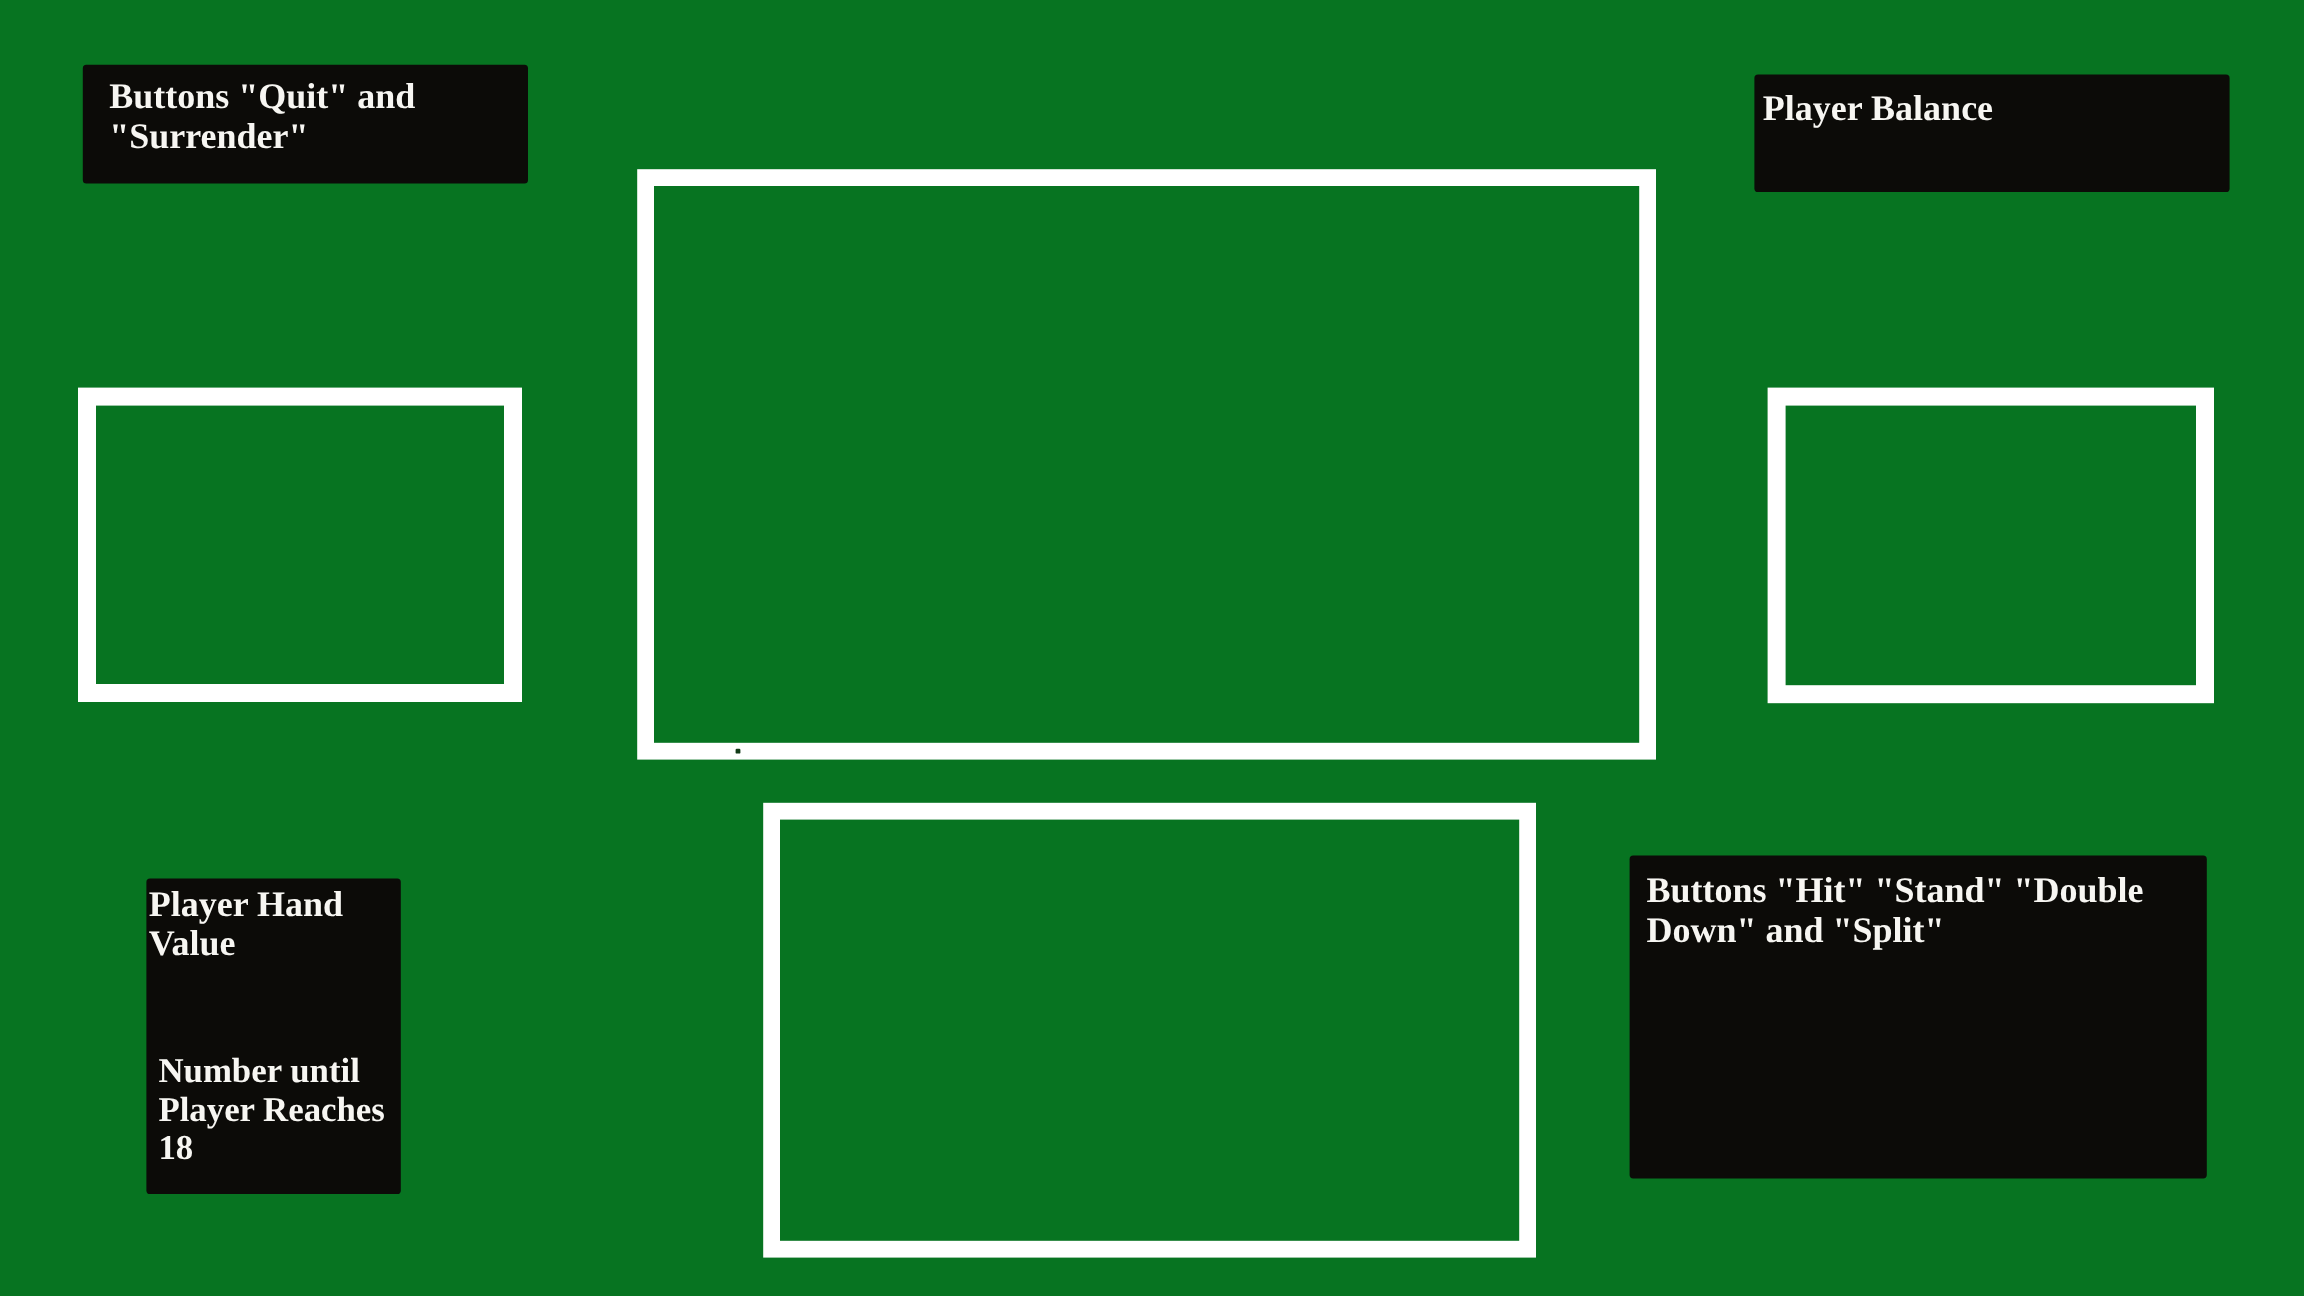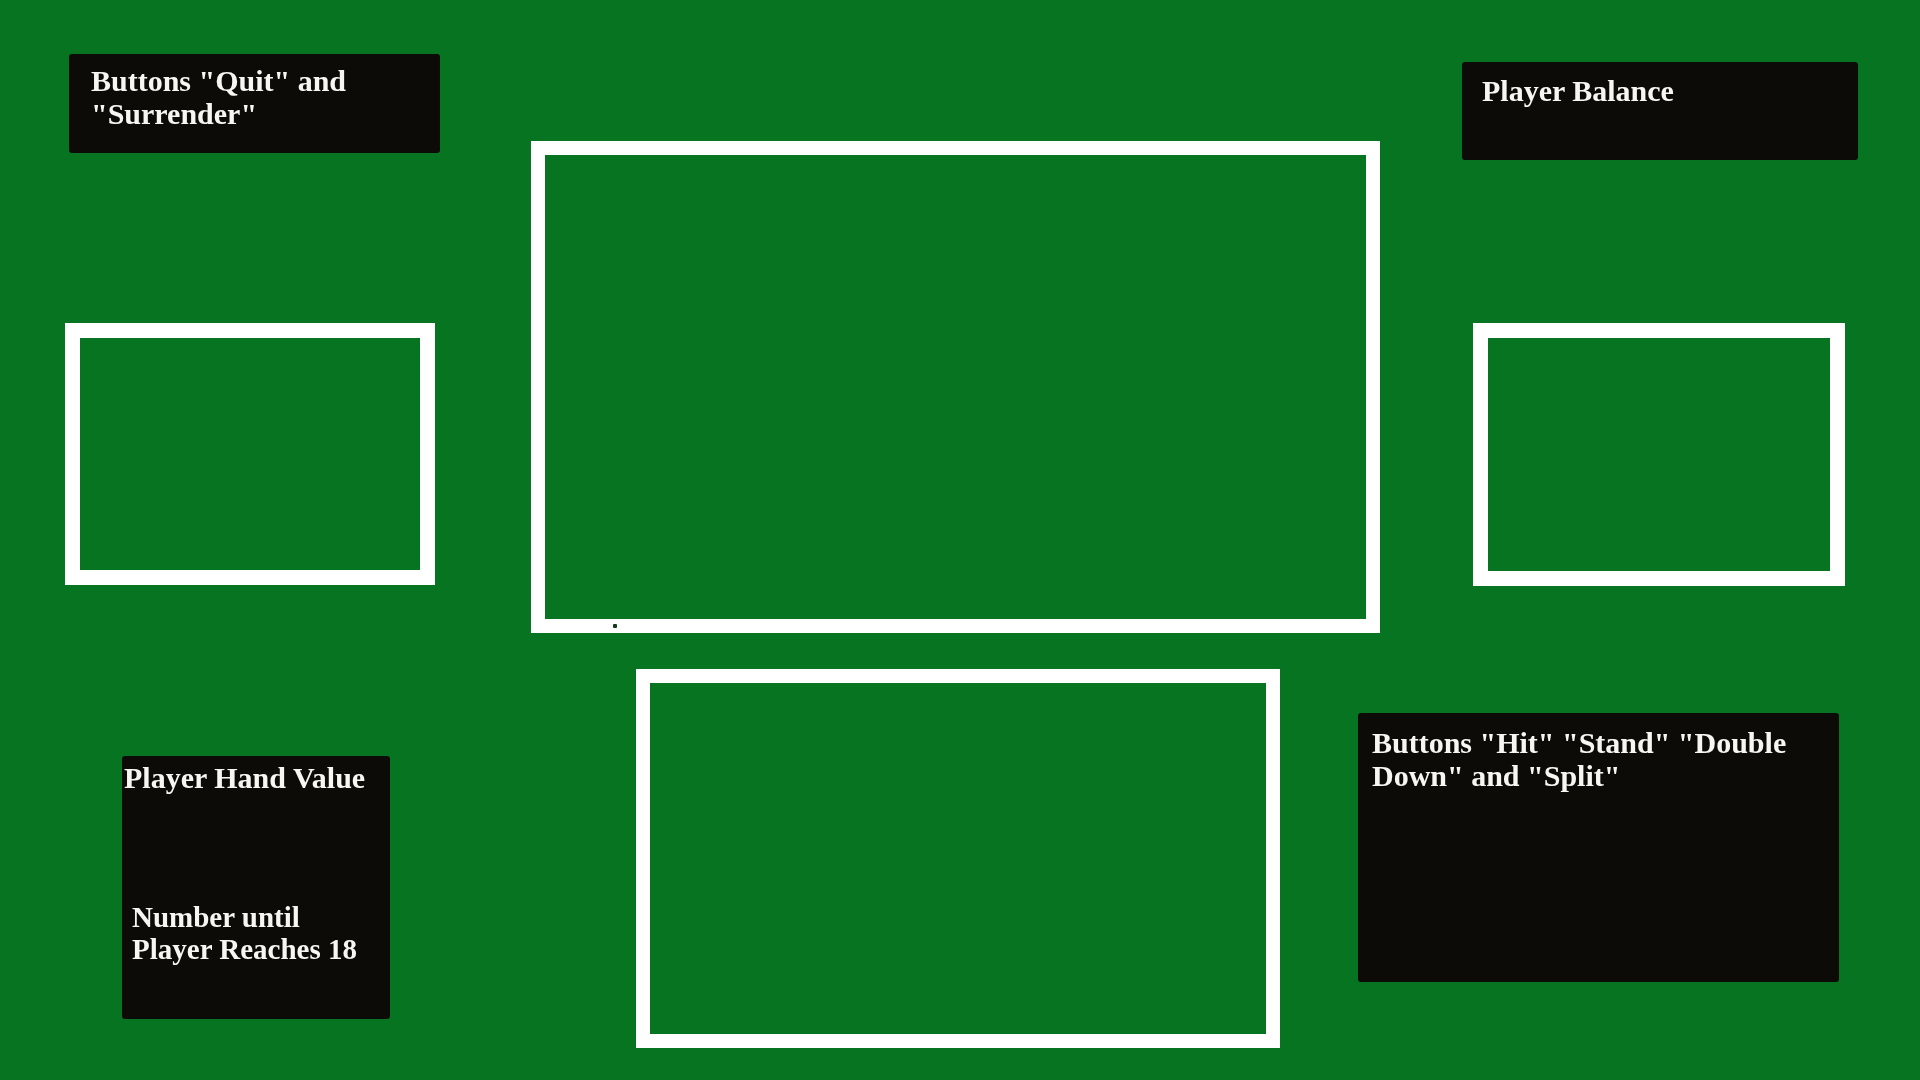--- a/index.html
+++ b/index.html
@@ -40,26 +40,26 @@
     display:flex;align-items:center;
     padding-left:15px;padding-bottom:4px;
   }
   .frame{
     position:absolute;
     box-sizing:border-box;
     border:15px solid var(--frame_border);
     background:transparent;
   }
   #quit-box{left:69px;top:54px;width:371px;height:99px;padding:10px 8px 0 22px;}
-  #balance-box{left:1462px;top:62px;width:396px;height:98px;padding:12px 0 0 20px;}
+  #balance-box{left:1462px;top:62px;width:396px;height:98px;padding:12px 0 0 7px;}
   #frame-left{left:65px;top:323px;width:370px;height:262px;}
   #frame-center{left:531px;top:141px;width:849px;height:492px;border-width:14px;}
   #frame-right{left:1473px;top:323px;width:372px;height:263px;}
   #frame-bottom{left:636px;top:669px;width:644px;height:379px;border-width:14px;}
-  #hand-box{left:122px;top:756px;width:268px;height:263px;}
+  #hand-box{left:122px;top:732px;width:212px;height:263px;}
   #hand-box .title{position:absolute;top:5px;left:2px;}
   #hand-box .sub{position:absolute;top:146px;left:10px;font-size:29px;}
   #actions-box{left:1358px;top:713px;width:481px;height:269px;padding:13px 0 0 14px;}
   #stray-dot{
     position:absolute;left:613px;top:624px;width:4px;height:4px;
     background:var(--dot);border-radius:1px;
   }
 </style>
 </head>
 <body>

